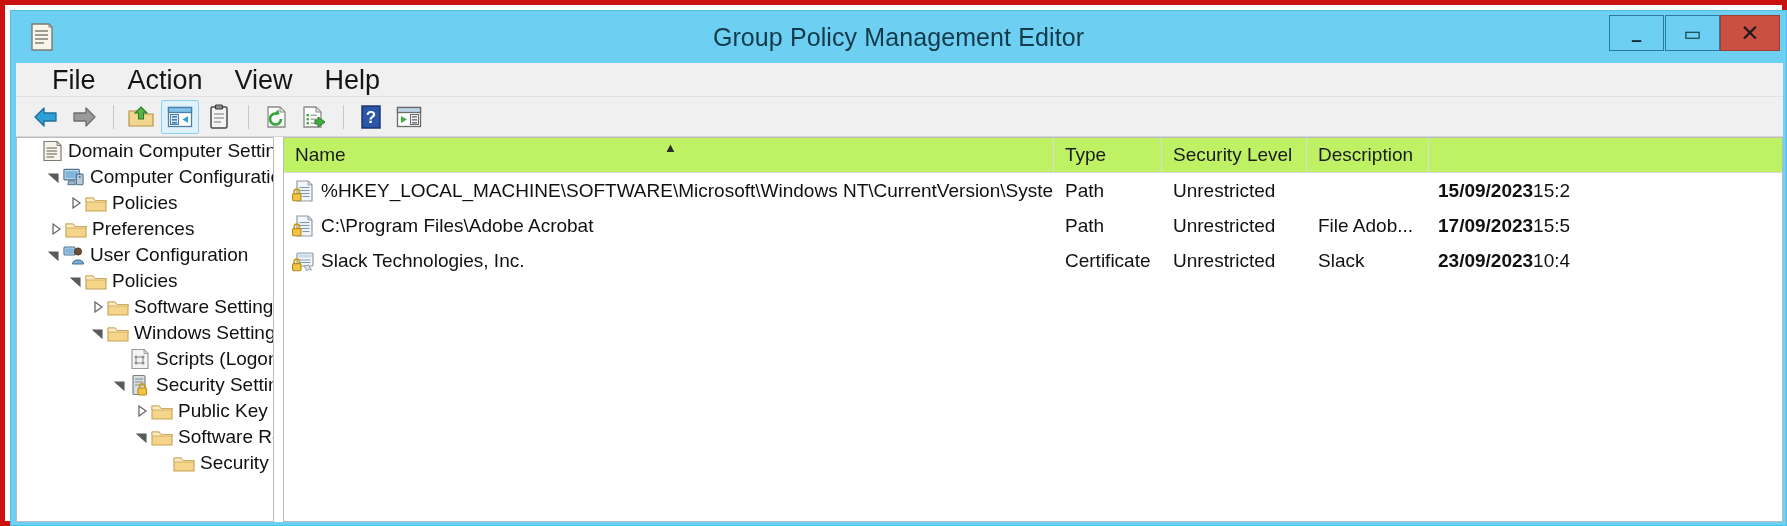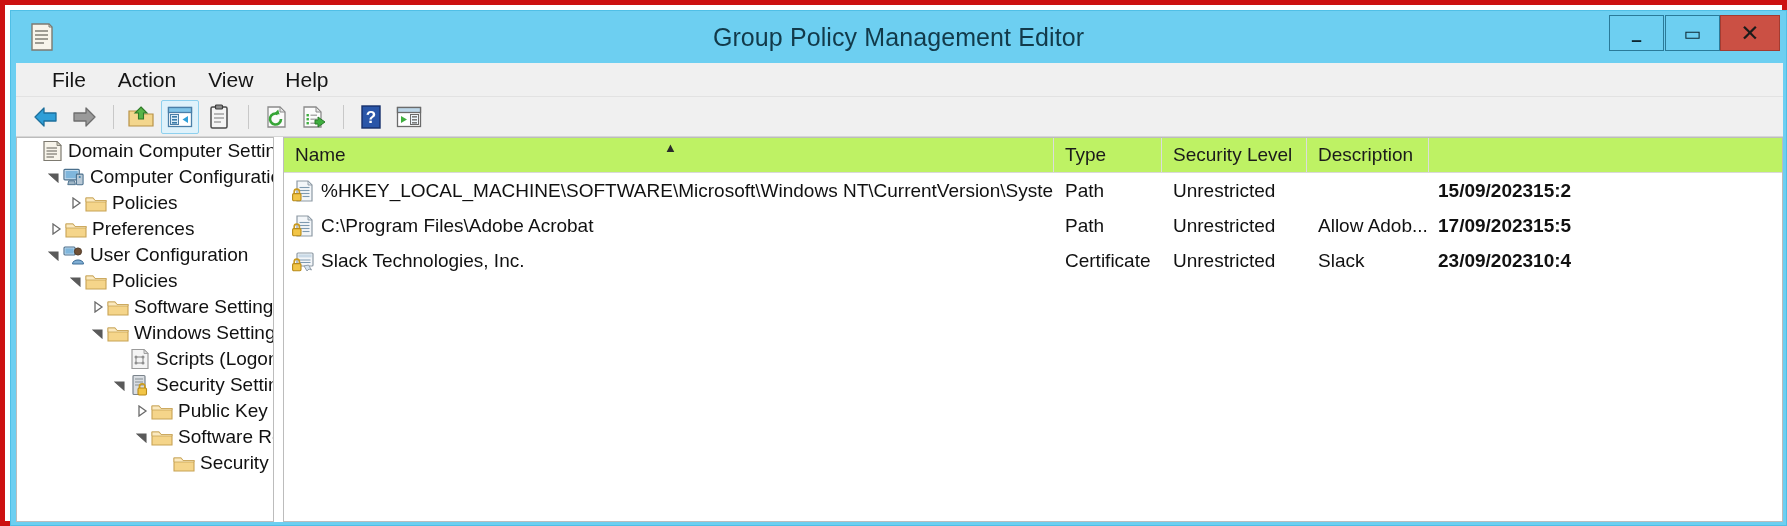--- a/index.html
+++ b/index.html
@@ -60,21 +60,21 @@
   
   #menubar{
     position:absolute;left:5px;top:52px;
     width:1767px;height:34px;
     background:#f0f0f0;
     border-bottom:1px solid #e2e2e2;
     display:flex;align-items:center;
     padding-left:20px;box-sizing:border-box;
   }
   .menu-item{
-    font-size:21px;color:#151515;
+    font-size:27px;color:#151515;
     padding:0 16px;line-height:34px;cursor:default;white-space:nowrap;
   }
 
   
   #toolbar{
     position:absolute;left:5px;top:86px;
     width:1767px;height:40px;
     background:#f0f0f0;
     border-bottom:1px solid #d6d6d6;
     display:flex;align-items:center;
@@ -147,21 +147,21 @@
   .row{display:flex;height:35px;align-items:center;white-space:nowrap;cursor:default;}
   .cell{
     box-sizing:border-box;
     font-size:19px;color:#111;
     display:flex;align-items:center;
     padding-left:11px;overflow:hidden;white-space:nowrap;
   }
   .cell.name{padding-left:6px;}
   .cell .nm-ico{width:26px;min-width:26px;display:flex;align-items:center;justify-content:center;margin-right:5px;}
   .cell.date{font-weight:bold;padding-left:9px;}
-  .cell.date .tm{font-weight:bold;}
+  .cell.date .tm{font-weight:normal;}
 </style>
 </head>
 <body>
 
 <div id="frame">
 
   <div id="window">
 
     <div id="titlebar">
 
@@ -563,21 +563,21 @@
                       <line x1="11.5" y1="17.5" x2="18.5" y2="17.5"></line>
                     </g>
                     <path d="M3.2 15 v-2.2 a2.6 2.6 0 0 1 5.2 0 V15" fill="none" stroke="#c99a20" stroke-width="1.7"></path>
                     <rect x="1.6" y="14.6" width="8.4" height="7.2" rx="1.2" fill="#f2c546" stroke="#b88a18" stroke-width="1.1"></rect>
                   </svg>
                 </span>
                 <span>C:\Program Files\Adobe Acrobat</span>
               </div>
               <div class="cell" style="width: 108px; min-width: 108px;">Path</div>
               <div class="cell" style="width: 145px; min-width: 145px;">Unrestricted</div>
-              <div class="cell" style="width: 122px; min-width: 122px;">Allow Adob...</div>
+              <div class="cell" style="width: 122px; min-width: 122px;">File Adob...</div>
               <div class="cell date" style="width: 350px; min-width: 350px;">
                 <span>17/09/2023</span>
                 <span class="tm">15:5</span>
               </div>
             </div>
             <div class="row">
               <div class="cell name" style="width: 770px; min-width: 770px;">
                 <span class="nm-ico">
                   <svg width="24" height="24" viewBox="0 0 24 24">
                     <rect x="6" y="4" width="16" height="13" rx="1" fill="#f3f6f9" stroke="#8d99a4" stroke-width="1.2"></rect>

